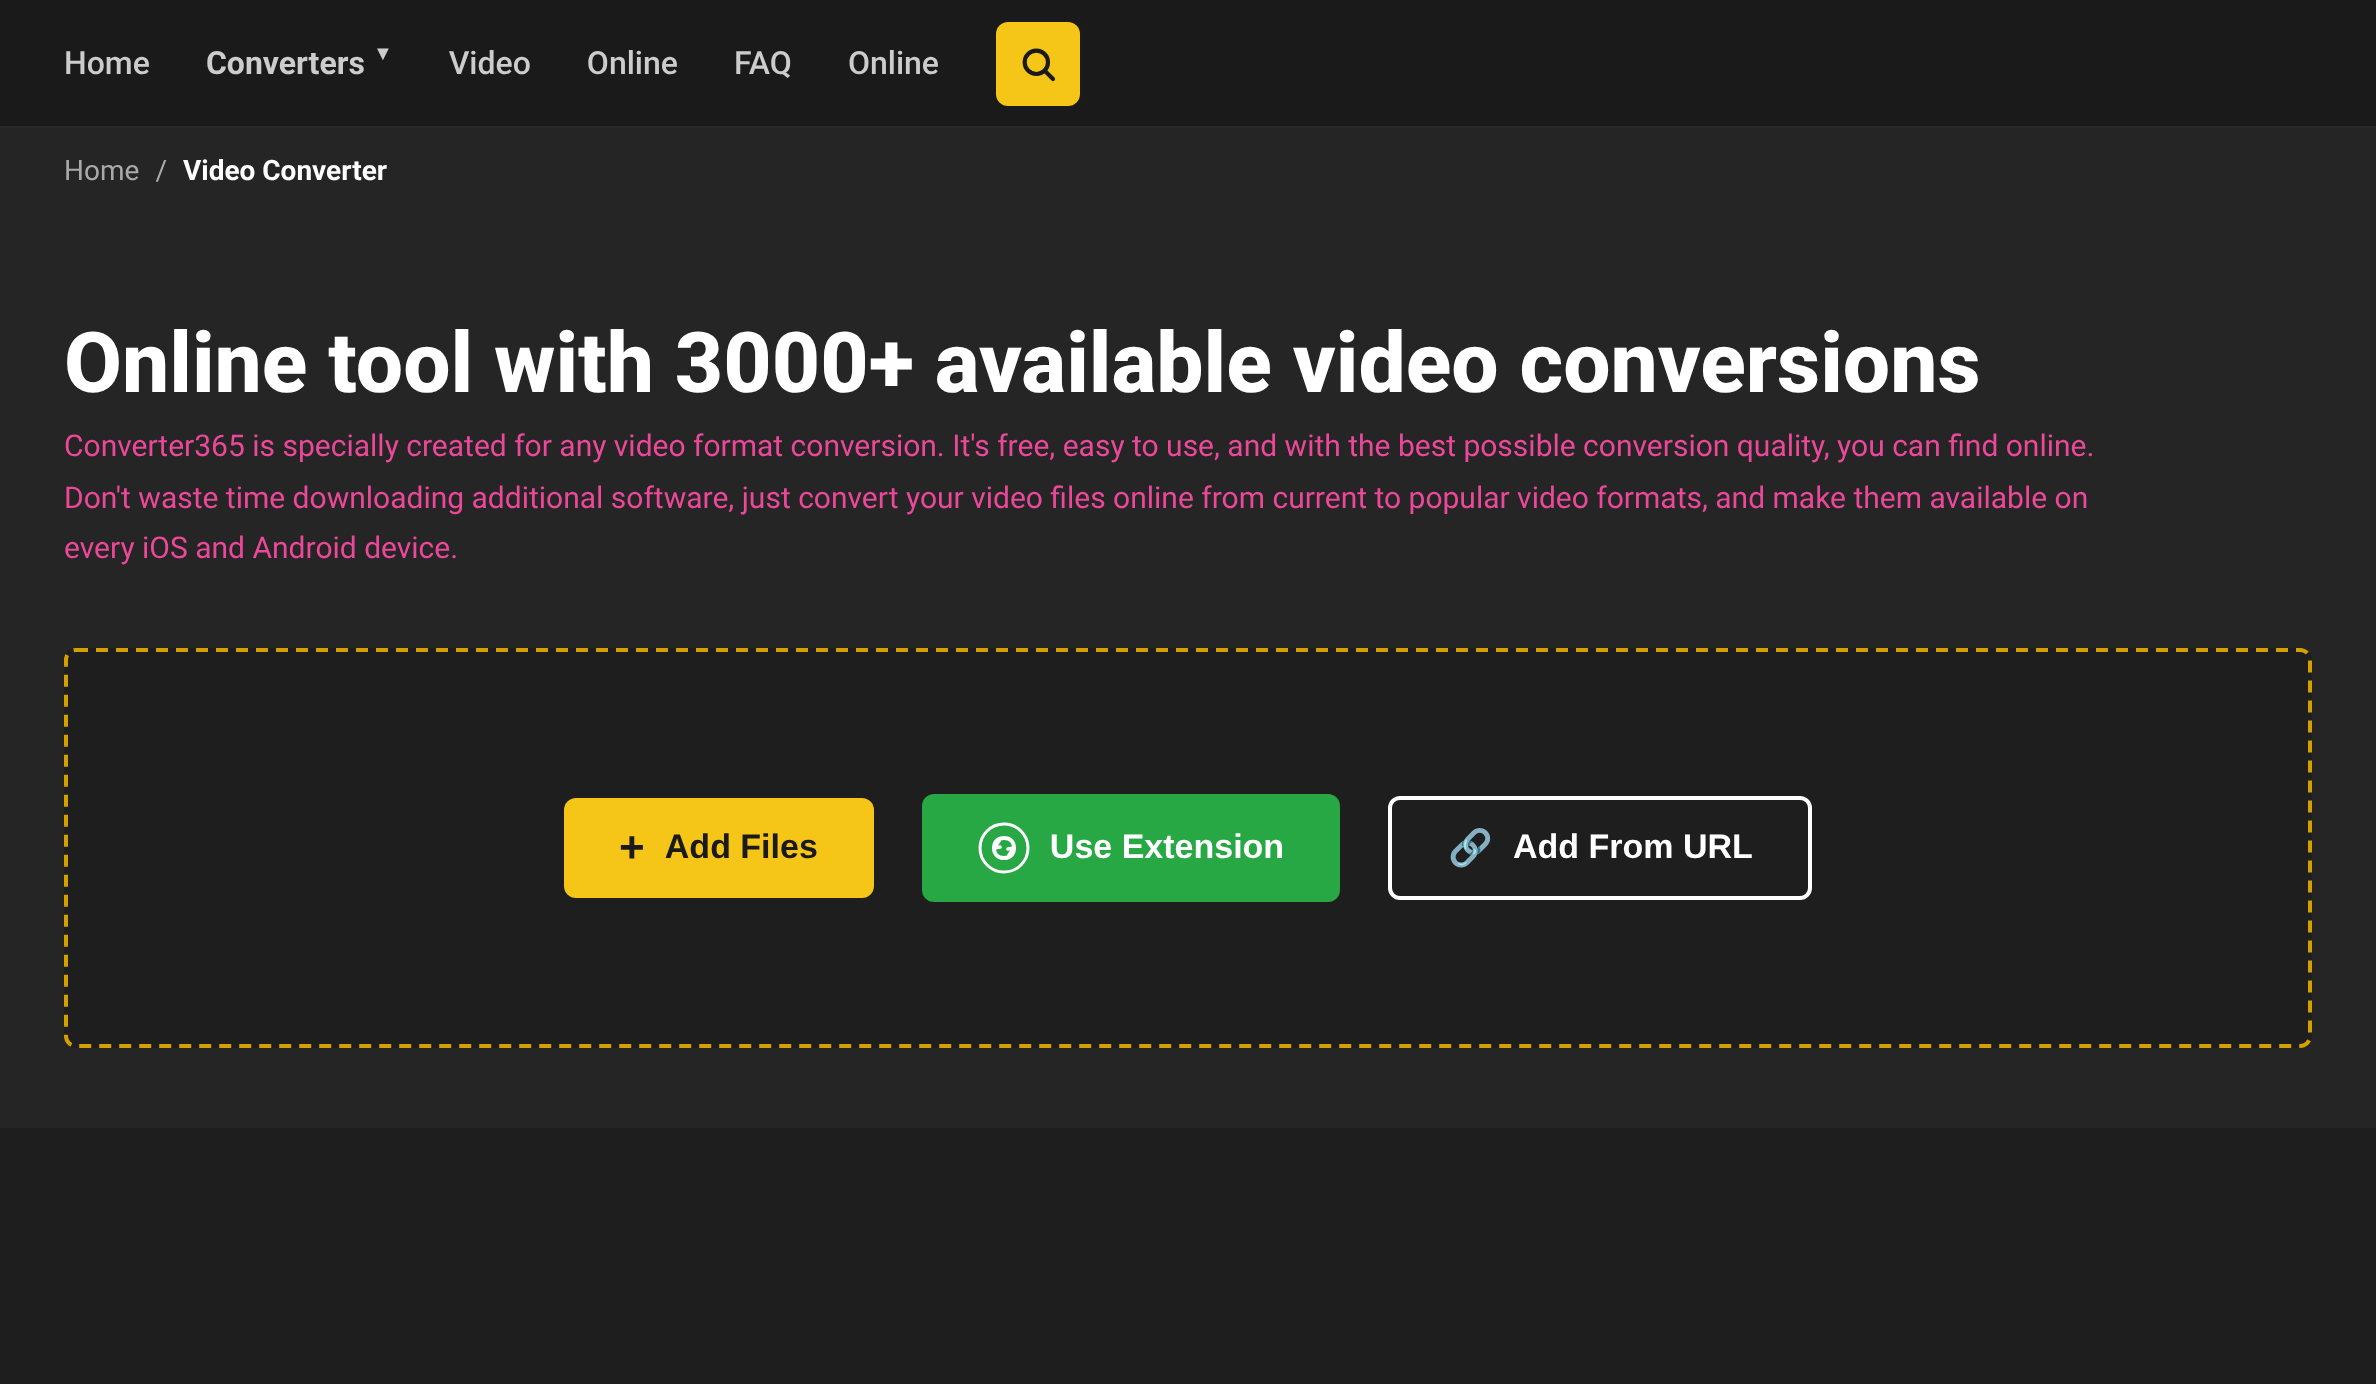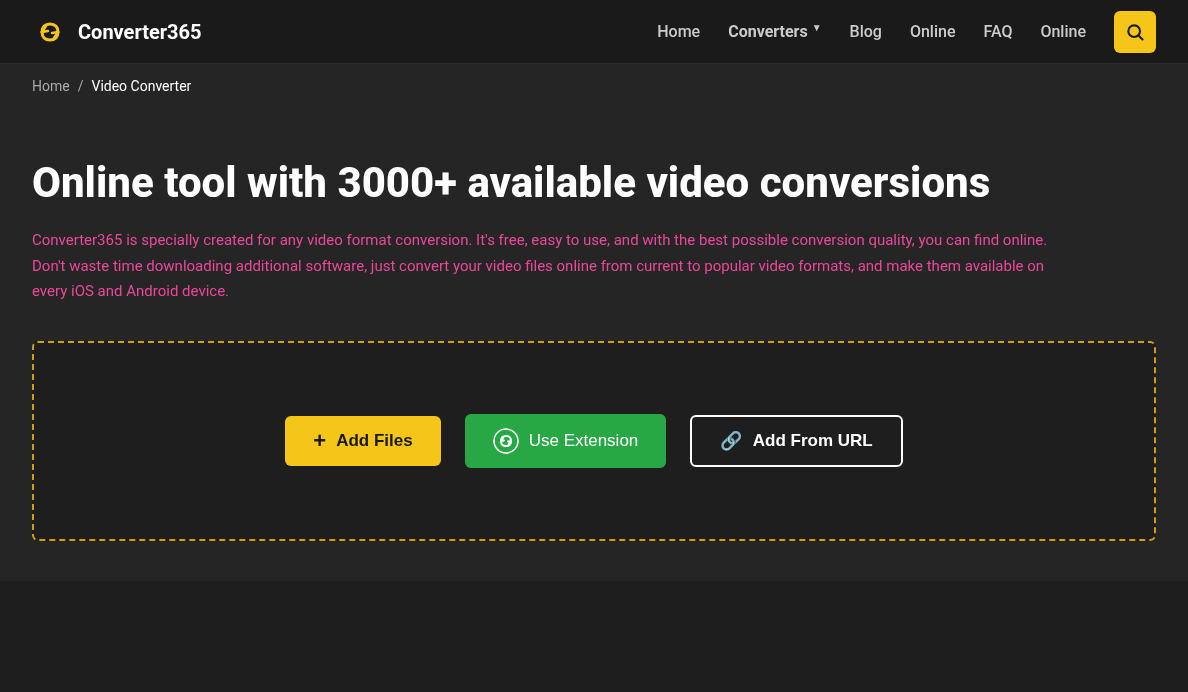--- a/index.html
+++ b/index.html
@@ -107,35 +107,35 @@
     }
 
     .breadcrumb-separator {
       color: #aaaaaa;
       font-size: 14px;
     }
 
     .breadcrumb-current {
       color: #ffffff;
       font-size: 14px;
-      font-weight: 400;
+      font-weight: 700;
     }
 
     
     .main-content {
       background-color: #252525;
       padding: 50px 32px 40px 32px;
     }
 
     .hero-title {
       font-size: 42px;
       font-weight: 800;
       color: #ffffff;
       line-height: 1.2;
-      margin-bottom: 20px;
+      margin-bottom: 3px;
       max-width: 1050px;
     }
 
     .hero-description {
       font-size: 15px;
       color: #ec4899;
       line-height: 1.7;
       max-width: 1050px;
       margin-bottom: 36px;
     }
@@ -173,21 +173,21 @@
       line-height: 1;
     }
 
     .btn-use-extension {
       background-color: #27a844;
       color: #ffffff;
       border: none;
       border-radius: 6px;
       padding: 14px 28px;
       font-size: 17px;
-      font-weight: 400;
+      font-weight: 700;
       cursor: pointer;
       display: flex;
       align-items: center;
       gap: 10px;
     }
 
     .extension-icon {
       width: 26px;
       height: 26px;
     }
@@ -207,39 +207,28 @@
     }
 
     .link-icon {
       font-size: 18px;
     }
   </style>
 </head>
 <body>
 
 <nav class="navbar">
-  <a class="navbar-brand">
-
-    <svg class="brand-logo" viewBox="0 0 36 36" fill="none" xmlns="http://www.w3.org/2000/svg">
-      <circle cx="18" cy="18" r="18" fill="#1a1a1a"></circle>
-      <path d="M10 18 C10 13, 13 10, 18 10 C23 10, 26 13, 26 18" stroke="#f5c518" stroke-width="3" stroke-linecap="round" fill="none"></path>
-      <path d="M26 18 C26 23, 23 26, 18 26 C13 26, 10 23, 10 18" stroke="#f5c518" stroke-width="3" stroke-linecap="round" fill="none"></path>
-      <path d="M14 12 L10 18 L16 17" stroke="#f5c518" stroke-width="2.5" stroke-linecap="round" stroke-linejoin="round" fill="none"></path>
-      <path d="M22 24 L26 18 L20 19" stroke="#f5c518" stroke-width="2.5" stroke-linecap="round" stroke-linejoin="round" fill="none"></path>
-    </svg>
-    <span class="brand-name">Converter365</span>
-  </a>
 
   <div class="navbar-nav">
     <a class="nav-link">Home</a>
     <a class="nav-link nav-link-converters">
       <span>Converters</span>
       <span class="chevron-icon">▼</span>
     </a>
-    <a class="nav-link">Blog</a>
+    <a class="nav-link">Video</a>
     <a class="nav-link">Online</a>
     <a class="nav-link">FAQ</a>
     <a class="nav-link">Online</a>
     <button class="search-btn">
       <svg class="search-icon-svg" viewBox="0 0 24 24" fill="none" xmlns="http://www.w3.org/2000/svg">
         <circle cx="11" cy="11" r="7" stroke="#1a1a1a" stroke-width="2.5"></circle>
         <path d="M16.5 16.5 L21 21" stroke="#1a1a1a" stroke-width="2.5" stroke-linecap="round"></path>
       </svg>
     </button>
   </div>

